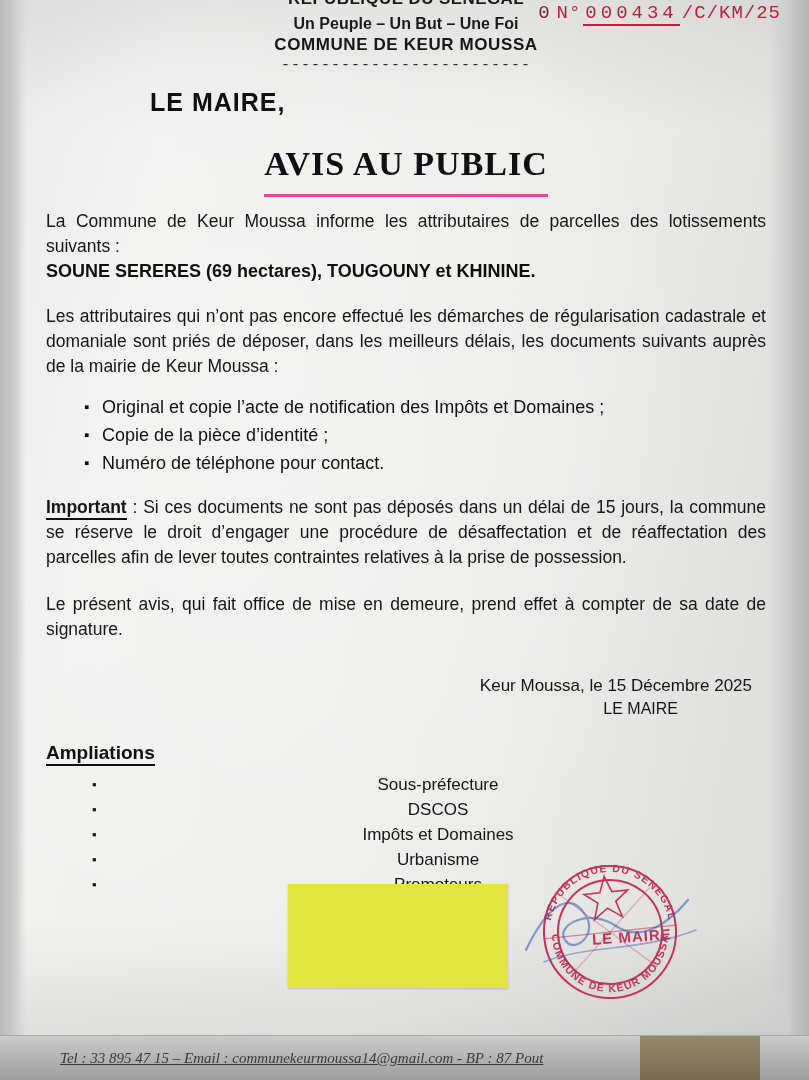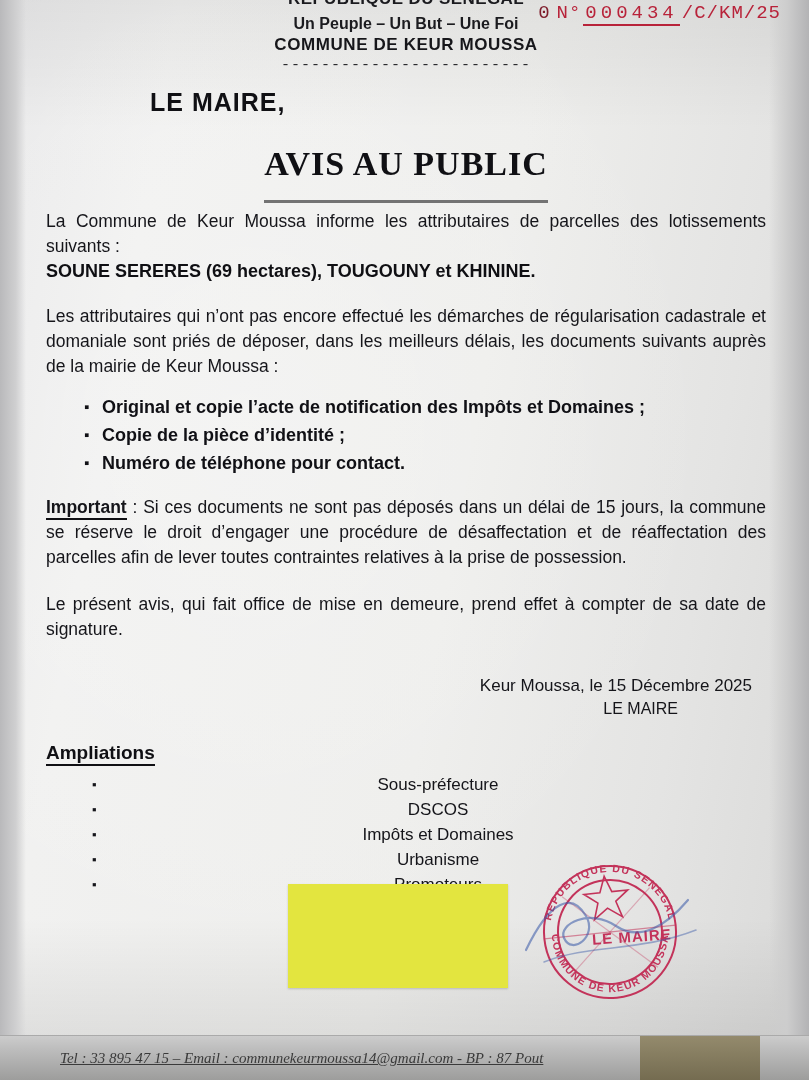--- a/index.html
+++ b/index.html
@@ -236,22 +236,22 @@
   .title {
     text-align: center;
     font-family: "Liberation Serif", serif;
     font-weight: bold;
     font-size: 34px;
     letter-spacing: 1px;
     margin-top: 28px;
     color: #101014;
   }
   .title span {
-    border-bottom: 3px solid #737373;
-    padding-bottom: 18px;
+    border-bottom: 3px solid #ec4899;
+    padding-bottom: 12px;
   }
 
   .para {
     font-size: 17.5px;
     line-height: 25px;
     text-align: justify;
     margin-top: 22px;
     color: #15151a;
   }
   .para.first { margin-top: 26px; }
@@ -262,21 +262,21 @@
     color: #0f0f13;
   }
 
   ul.docs {
     margin: 14px 0 0 0;
     padding-left: 56px;
     list-style: none;
   }
   ul.docs li {
     font-size: 18px;
-    font-weight: bold;
+    font-weight: normal;
     line-height: 28px;
     position: relative;
     color: #101015;
   }
   ul.docs li::before {
     content: "\25AA";
     position: absolute;
     left: -18px;
     font-size: 15px;
   }

